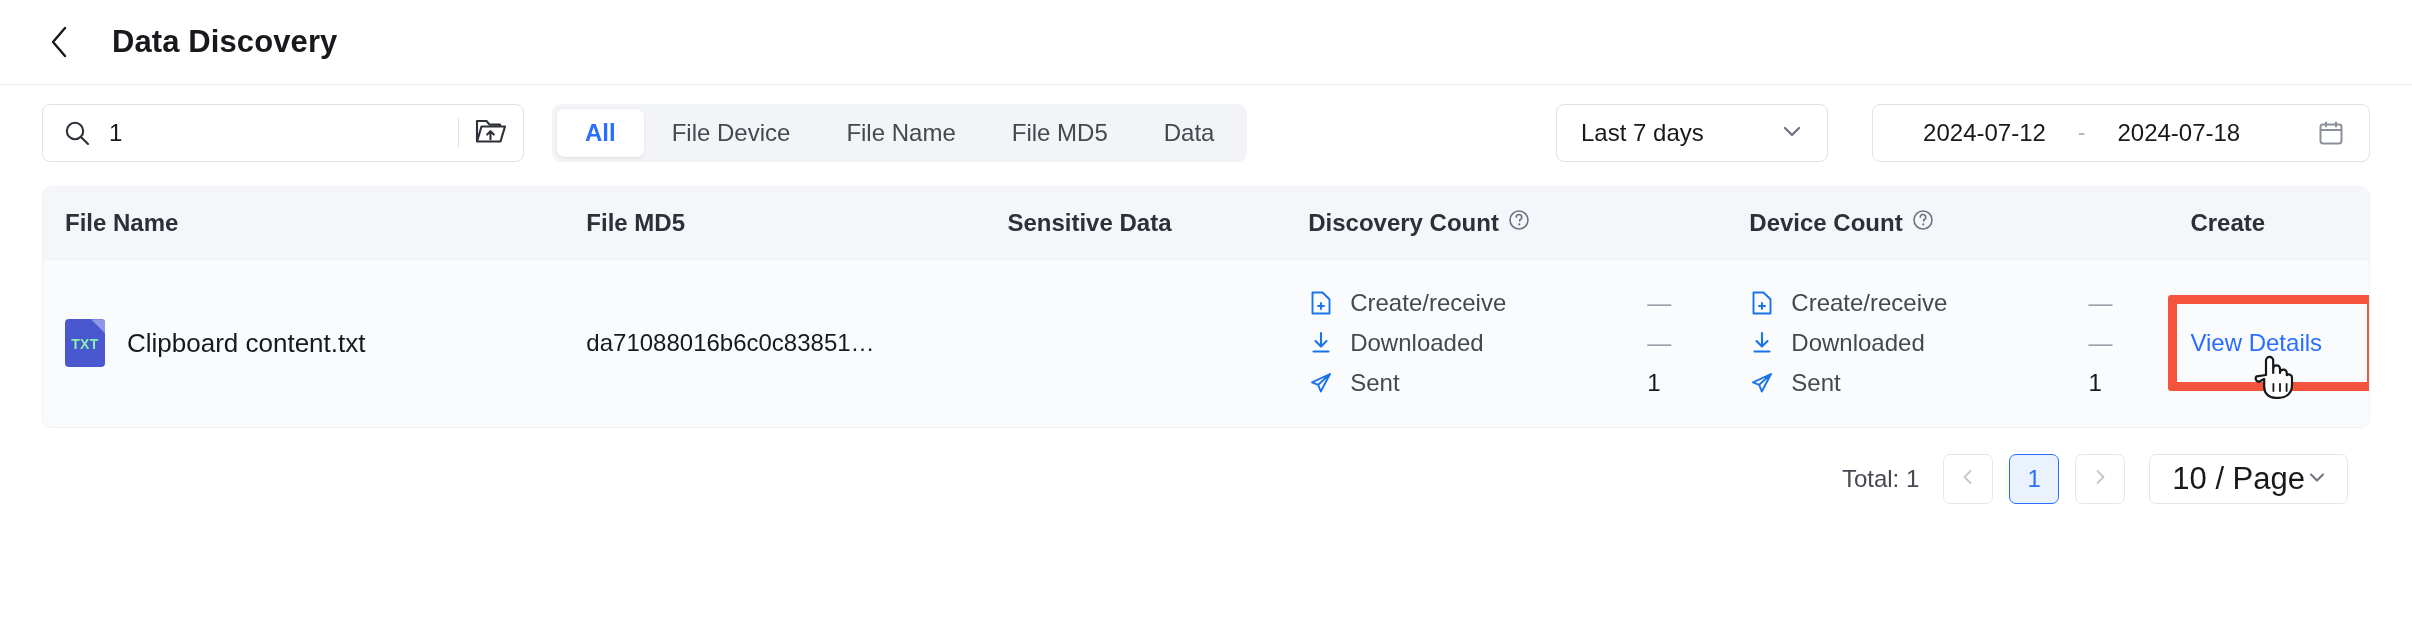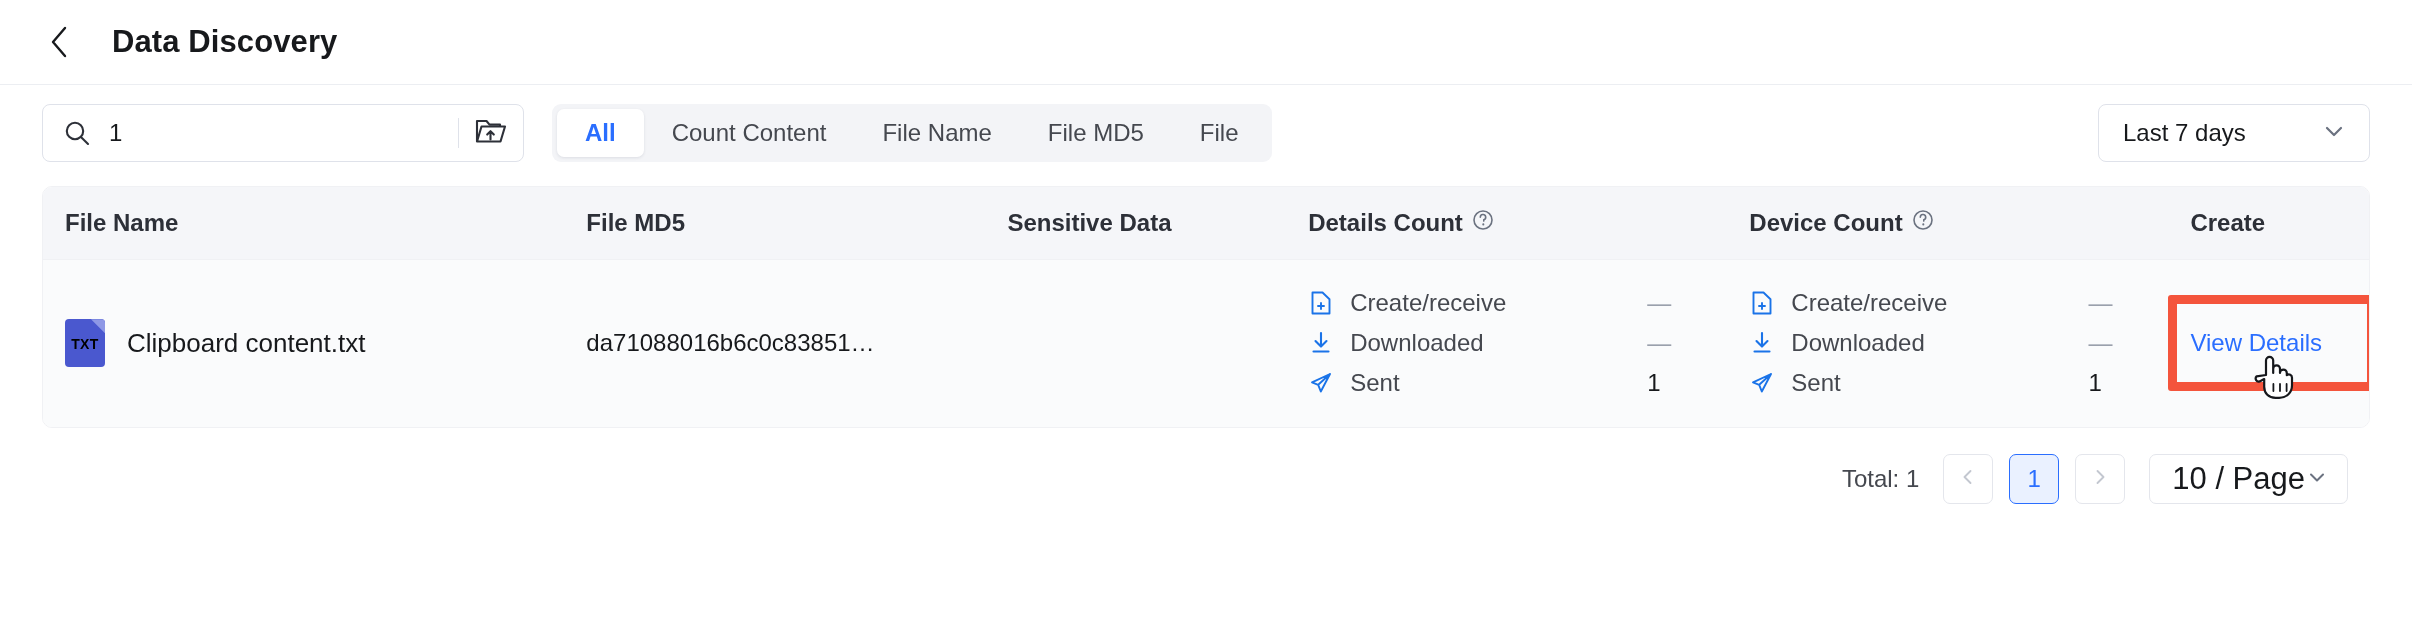--- a/index.html
+++ b/index.html
@@ -187,21 +187,21 @@
   .txt-icon .fold {
     position: absolute; top: 0; right: 0;
     width: 14px; height: 14px;
     background: #8e98e6;
     clip-path: polygon(0 0, 100% 100%, 100% 0);
     border-top-right-radius: 4px;
   }
   .txt-icon .lbl {
     position: absolute; left: 0; right: 0; top: 17px;
     text-align: center;
-    color: #000000;
+    color: #86efac;
     font-size: 14px;
     font-weight: bold;
     letter-spacing: 0.4px;
   }
   .file-name { font-size: 26px; color: #17191c; }
   .md5-val   { font-size: 24px; color: #17191c; }
 
   .count-list { display: flex; flex-direction: column; gap: 12px; }
   .count-row { display: flex; align-items: center; }
   .count-row .ic { width: 26px; flex: none; display: flex; align-items: center; justify-content: center; }
@@ -308,43 +308,55 @@
         </svg>
       </span>
     </div>
   </div>
 
   <div class="segmented">
     <div class="seg-item active">
       <span>All</span>
     </div>
     <div class="seg-item">
-      <span>Count Content</span>
+      <span>File Device</span>
     </div>
     <div class="seg-item">
       <span>File Name</span>
     </div>
     <div class="seg-item">
       <span>File MD5</span>
     </div>
     <div class="seg-item">
-      <span>File</span>
+      <span>Data</span>
     </div>
   </div>
 
   <div class="toolbar-right">
     <div class="select-box">
       <span class="label">Last 7 days</span>
       <span>
         <svg width="26" height="26" viewBox="0 0 26 26">
           <path d="M6 10 L13 17 L20 10" fill="none" stroke="#6b7280" stroke-width="2.2" stroke-linecap="round" stroke-linejoin="round"></path>
         </svg>
       </span>
     </div>
 
+    <div class="date-box">
+      <input class="date-val" type="text" value="2024-07-12" style="">
+      <span class="date-sep">-</span>
+      <input class="date-val" type="text" value="2024-07-18" style="">
+      <span class="cal-icon">
+        <svg width="28" height="28" viewBox="0 0 28 28">
+          <rect x="3.5" y="5.5" width="21" height="19" rx="2.4" fill="none" stroke="#8a9099" stroke-width="2"></rect>
+          <path d="M3.5 11 L24.5 11" stroke="#8a9099" stroke-width="2"></path>
+          <path d="M9 3.5 L9 7.5 M19 3.5 L19 7.5" stroke="#8a9099" stroke-width="2" stroke-linecap="round"></path>
+        </svg>
+      </span>
+    </div>
   </div>
 </div>
 
 <div class="table-wrap">
   <table>
     <colgroup>
       <col class="col-fname">
         <col class="col-md5">
         <col class="col-sens">
       <col class="col-emp">
@@ -363,21 +375,21 @@
               <span>File MD5</span>
             </span>
         </th>
         <th>
           <span class="hdr">
               <span>Sensitive Data</span>
             </span>
         </th>
         <th>
           <span class="hdr">
-            <span>Details Count</span>
+            <span>Discovery Count</span>
             <span>
               <svg width="22" height="22" viewBox="0 0 22 22">
                 <circle cx="11" cy="11" r="9" fill="none" stroke="#6b7280" stroke-width="1.6"></circle>
                 <path d="M8.3 8.2 a2.7 2.7 0 1 1 3.5 2.6 v1.3" fill="none" stroke="#6b7280" stroke-width="1.6" stroke-linecap="round"></path>
                 <circle cx="11.3" cy="15.4" r="1.05" fill="#6b7280"></circle>
               </svg>
             </span>
           </span>
         </th>
         <th>

